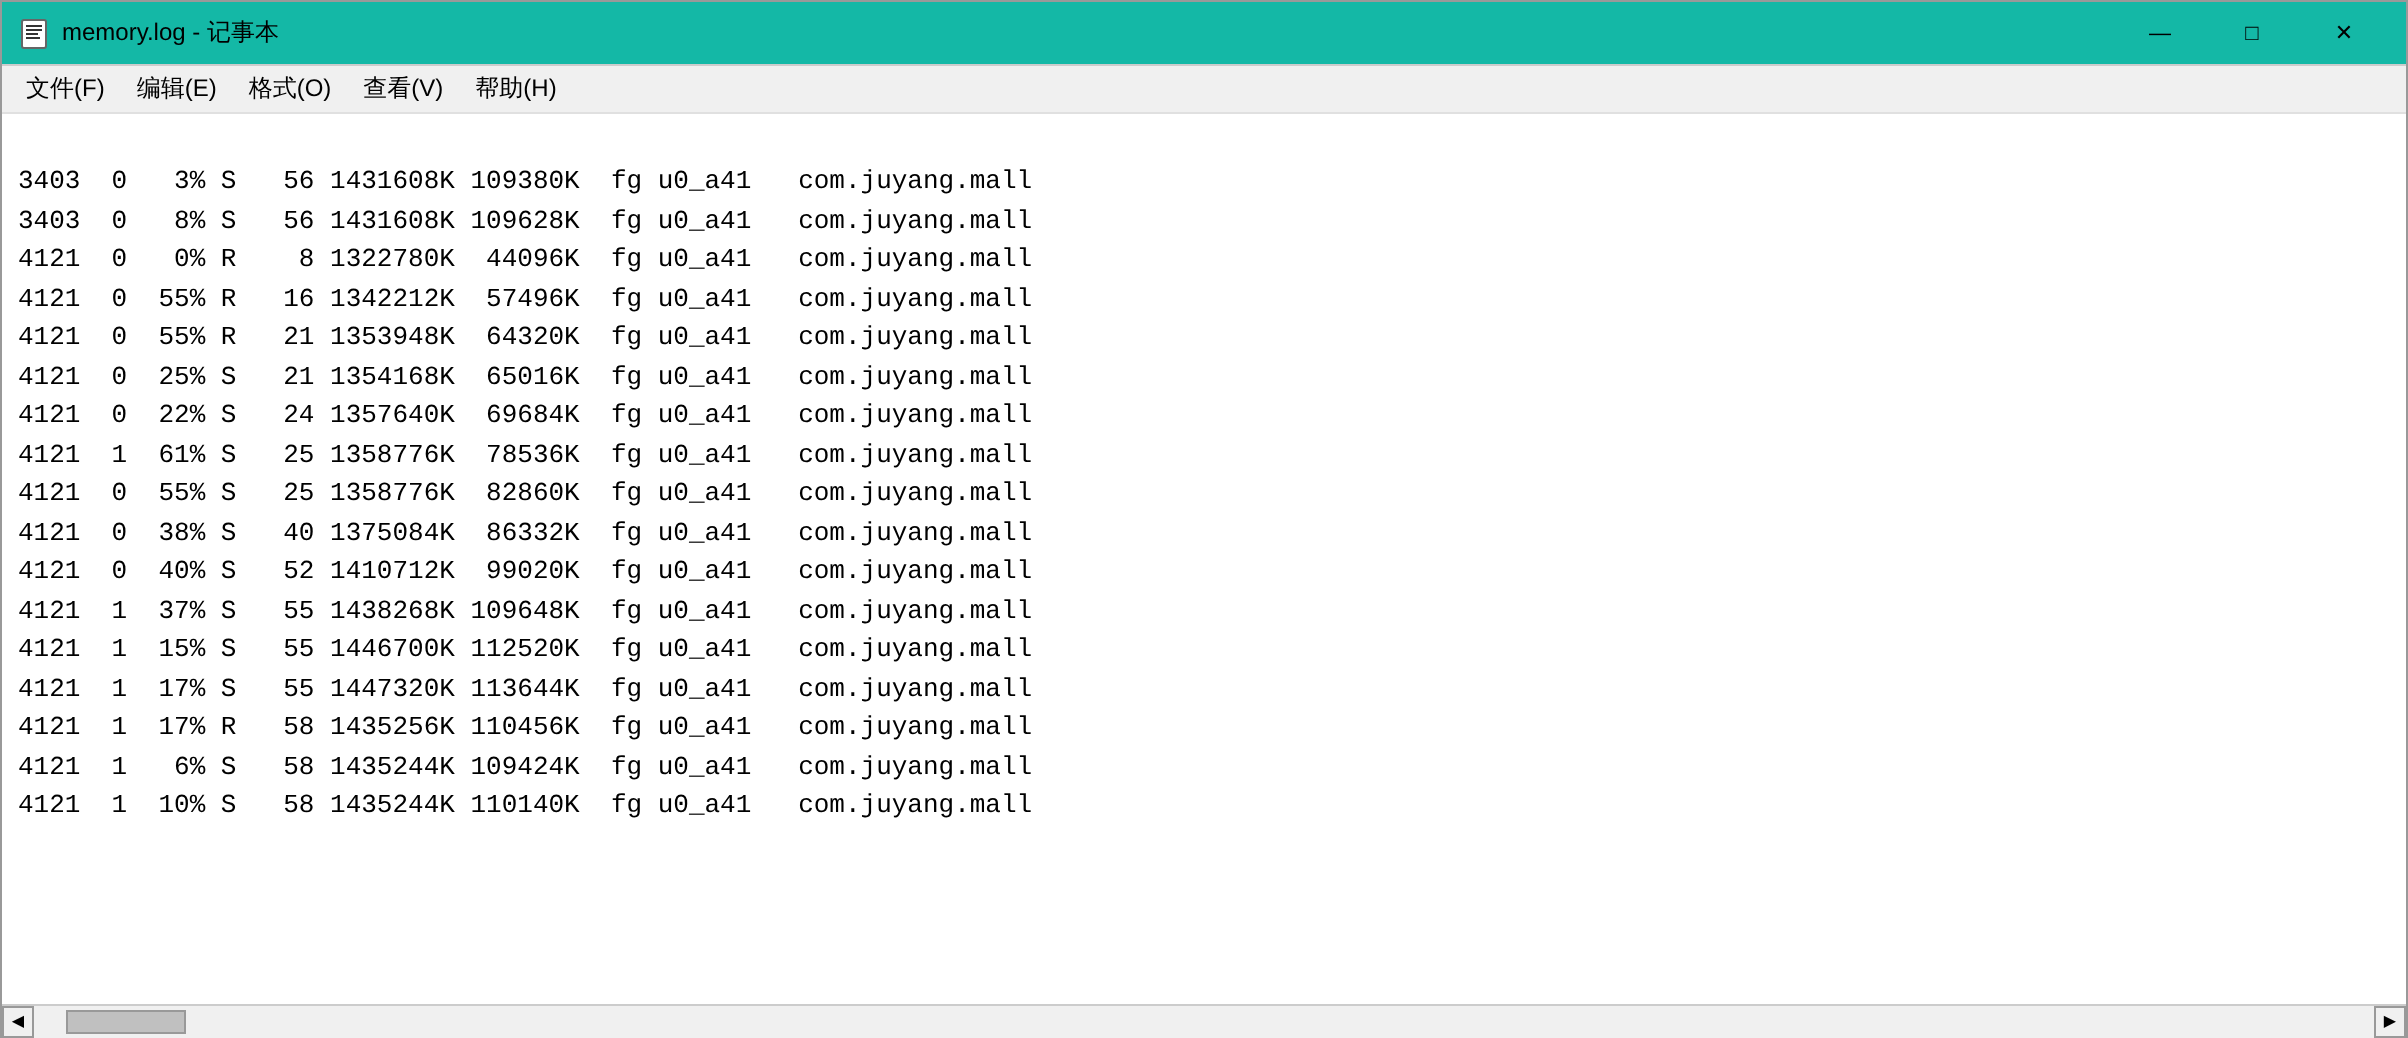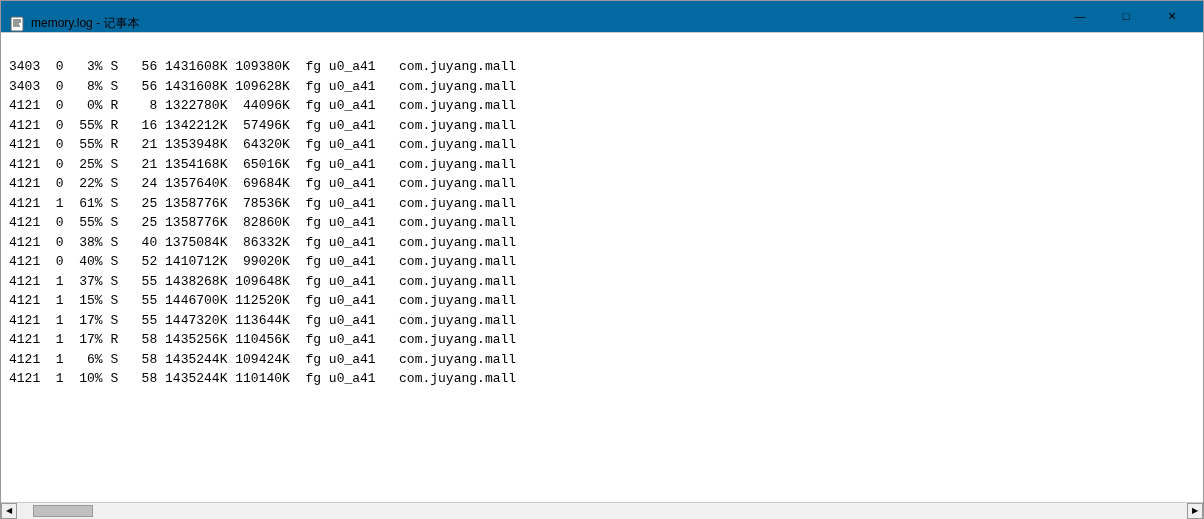--- a/index.html
+++ b/index.html
@@ -21,24 +21,24 @@
       width: 1204px;
       height: 519px;
       background: #ffffff;
       border: 1px solid #999;
       display: flex;
       flex-direction: column;
       box-shadow: 2px 2px 8px rgba(0,0,0,0.3);
     }
 
     .title-bar {
-      background: #0369a1;
+      background: #14b8a6;
       height: 32px;
       display: flex;
-      align-items: flex-end;
+      align-items: center;
       padding: 0 8px;
       border-bottom: 1px solid #ccc;
       user-select: none;
     }
 
     .title-bar-icon {
       width: 16px;
       height: 16px;
       margin-right: 6px;
       display: flex;
@@ -164,20 +164,27 @@
       </svg>
     </div>
     <span class="title-bar-text">memory.log - 记事本</span>
     <div class="title-bar-controls">
       <button class="title-bar-btn">—</button>
       <button class="title-bar-btn">□</button>
       <button class="title-bar-btn close">✕</button>
     </div>
   </div>
 
+  <div class="menu-bar">
+    <div class="menu-item">文件(F)</div>
+    <div class="menu-item">编辑(E)</div>
+    <div class="menu-item">格式(O)</div>
+    <div class="menu-item">查看(V)</div>
+    <div class="menu-item">帮助(H)</div>
+  </div>
 
   <div class="content-area">
     <div class="text-content" id="text-display">3403  0   3% S   56 1431608K 109380K  fg u0_a41   com.juyang.mall
 3403  0   8% S   56 1431608K 109628K  fg u0_a41   com.juyang.mall
 4121  0   0% R    8 1322780K  44096K  fg u0_a41   com.juyang.mall
 4121  0  55% R   16 1342212K  57496K  fg u0_a41   com.juyang.mall
 4121  0  55% R   21 1353948K  64320K  fg u0_a41   com.juyang.mall
 4121  0  25% S   21 1354168K  65016K  fg u0_a41   com.juyang.mall
 4121  0  22% S   24 1357640K  69684K  fg u0_a41   com.juyang.mall
 4121  1  61% S   25 1358776K  78536K  fg u0_a41   com.juyang.mall

